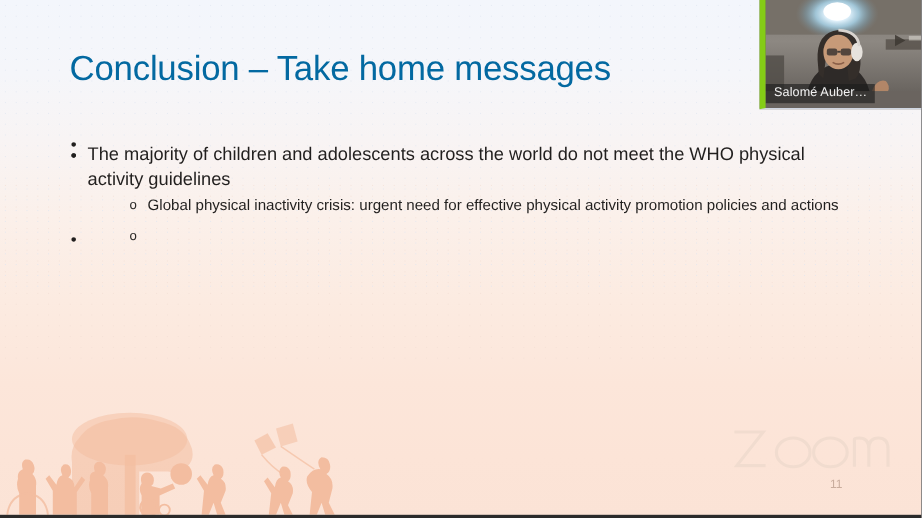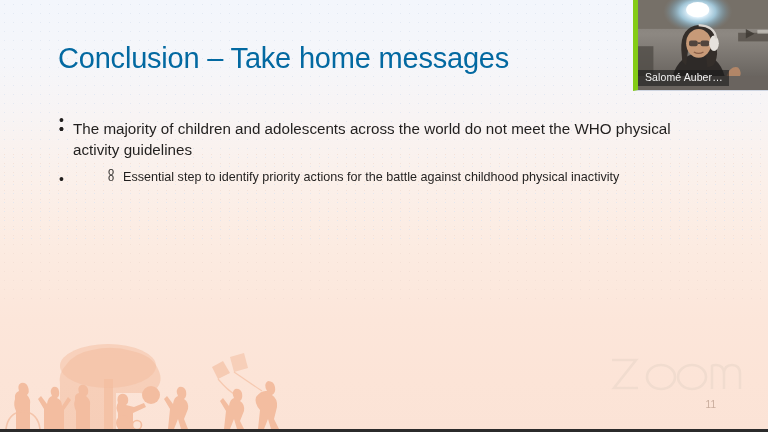--- a/index.html
+++ b/index.html
@@ -69,21 +69,21 @@
   .watermark {
     position: absolute;
     right: 16px;
     bottom: 36px;
     width: 148px;
     height: 52px;
     pointer-events: none;
   }
   .page-num {
     position: absolute;
-    right: 52px;
+    right: 66px;
     bottom: 22px;
     font-size: 10px;
     color: #c9ad9d;
     font-family: "Liberation Sans", sans-serif;
   }
 
   
   .slide-title {
     position: absolute;
     left: 58px;
@@ -235,30 +235,30 @@
     <div class="bullet">
       <span class="marker">•</span>
     </div>
 
     <div class="bullet">
       <span class="marker">•</span>
       <span>The majority of children and adolescents across the world do not meet the WHO physical activity guidelines</span>
       <div class="sub-list">
         <div class="sub-bullet">
           <span class="marker">o</span>
+          <span>Global physical inactivity crisis: urgent need for effective physical activity promotion policies and actions</span>
         </div>
       </div>
     </div>
 
     <div class="bullet">
       <span class="marker">•</span>
       <div class="sub-list">
         <div class="sub-bullet">
           <span class="marker">o</span>
-          <span>Essential step to identify priority actions for the battle against childhood physical inactivity</span>
         </div>
       </div>
     </div>
 
   </div>
 
   <div class="webcam">
     <svg class="cam-scene" viewBox="0 0 135 79" preserveAspectRatio="none">
       <defs>
         <radialGradient id="lamp" cx="50%" cy="50%" r="50%">

